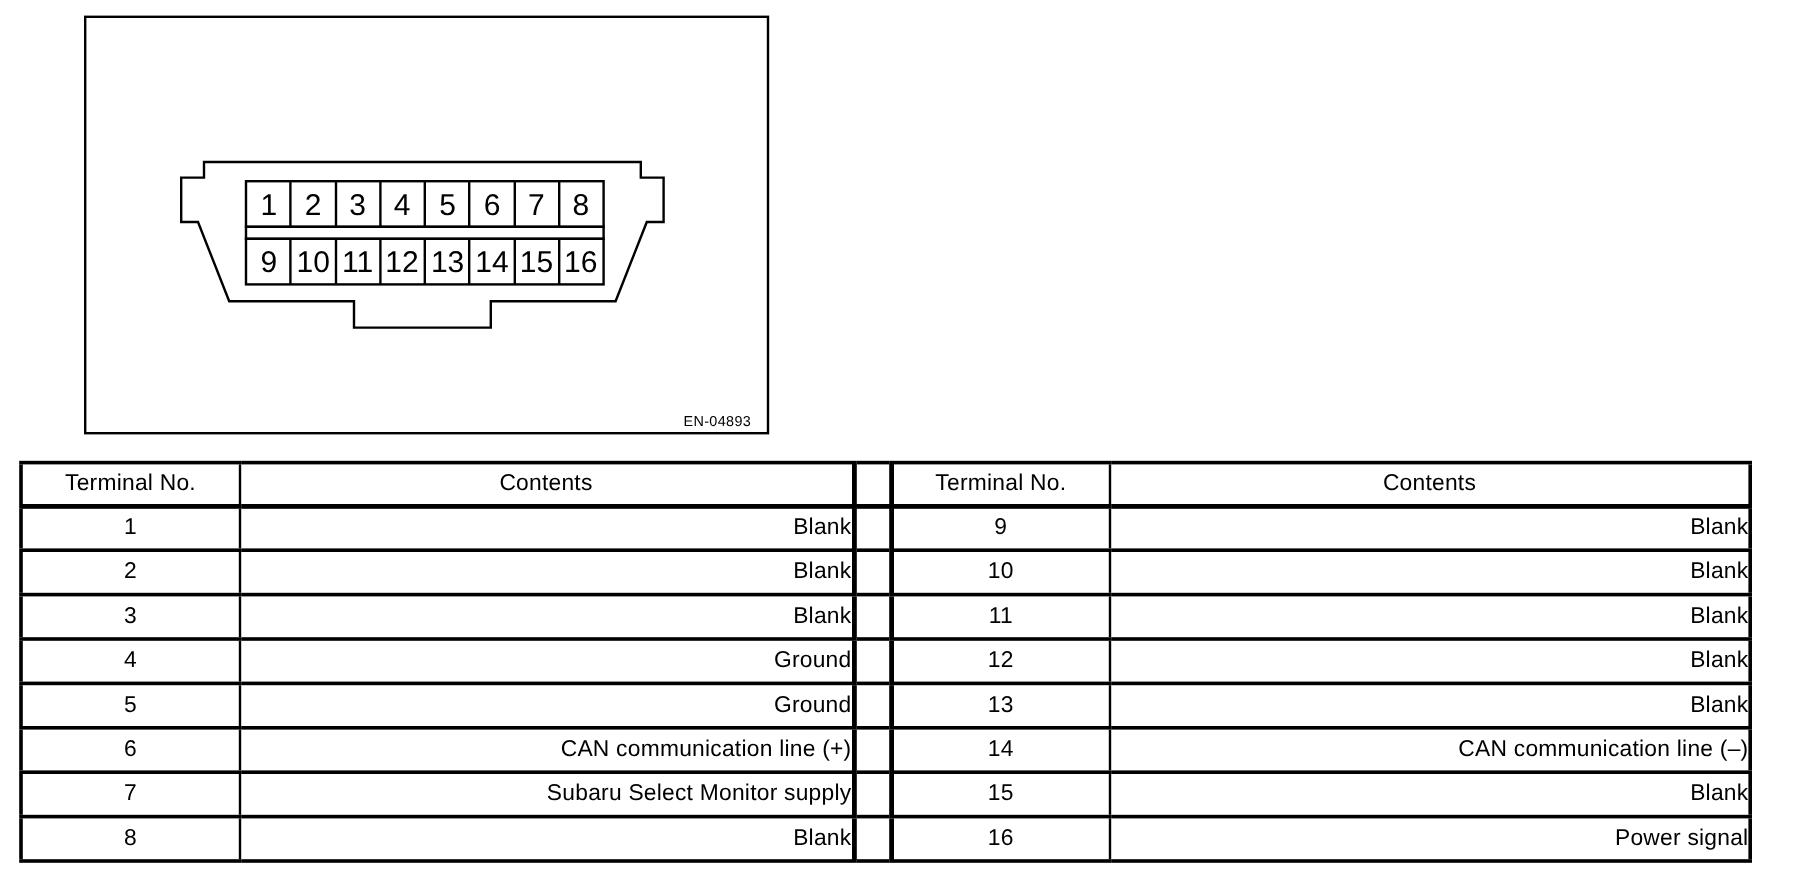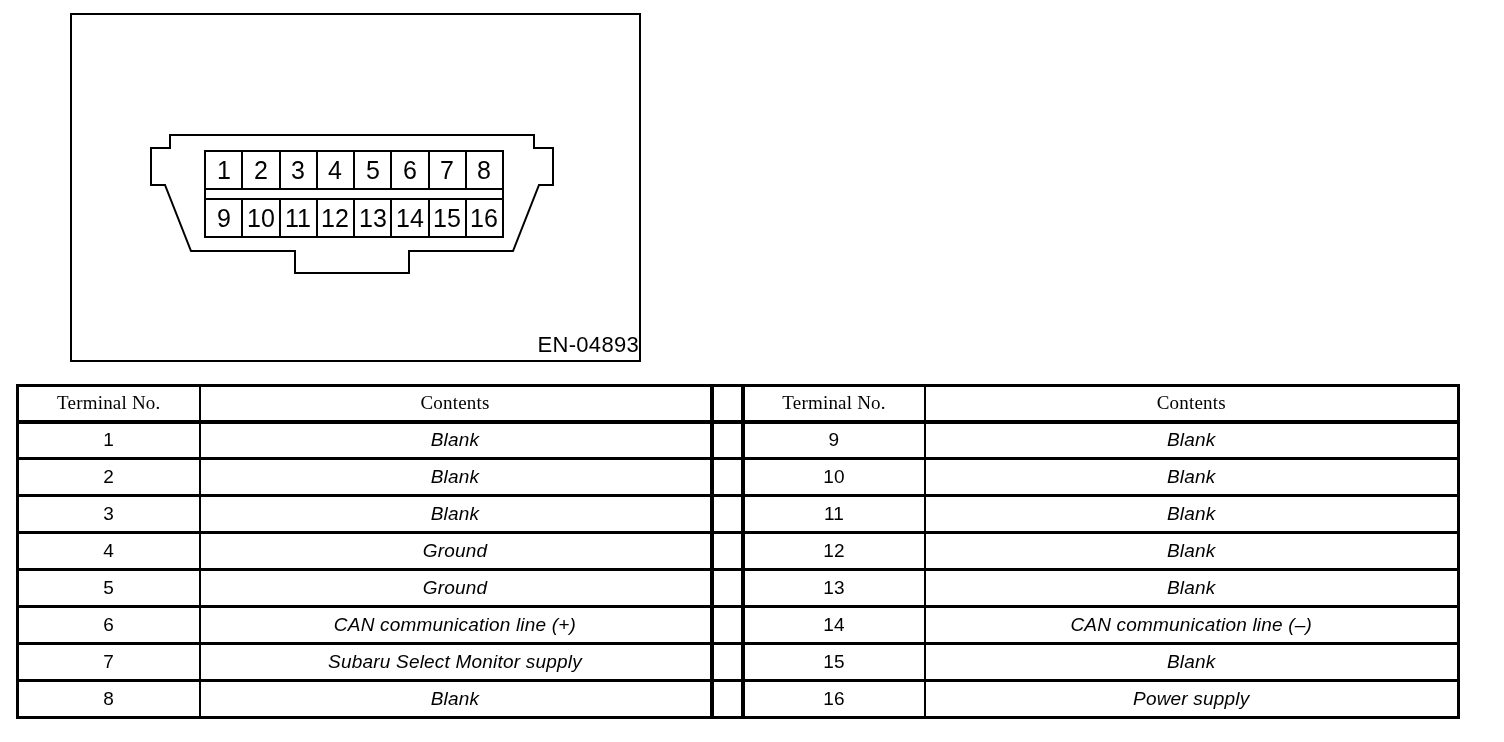--- a/index.html
+++ b/index.html
@@ -25,23 +25,23 @@
     background: #fff;
   }
   .figure-box svg {
     position: absolute;
     left: 0;
     top: 0;
     display: block;
   }
   .figure-label {
     position: absolute;
-    right: 0;
+    right: 13px;
     bottom: 2px;
-    font-size: 22px;
+    font-size: 12px;
     letter-spacing: 0.3px;
   }
   .pin-num {
     font-family: "Liberation Sans", sans-serif;
     font-size: 25px;
     fill: #000;
   }
 
   
   .pinout-table {
@@ -60,25 +60,25 @@
     border: 2px solid #000;
     border-top-width: 3px;
     border-bottom-width: 3px;
     padding: 0;
     vertical-align: middle;
     font-weight: normal;
     background: #fff;
     overflow: hidden;
     white-space: nowrap;
   }
-  .pinout-table thead tr { height: 36px; font-family: Liberation Serif, serif; }
+  .pinout-table thead tr { height: 36px; }
   .pinout-table tbody tr { height: 37px; }
   .pinout-table thead th { border-bottom-width: 4px; text-align: center; }
   .cell-num { text-align: center; }
-  .cell-txt { text-align: center; padding-left: 10px; font-style: italic; }
+  .cell-txt { text-align: right; padding-left: 10px; }
   .cell-gap { border-right-width: 4px !important; }
 </style>
 </head>
 <body>
 
 <div class="figure-box">
   <svg width="567" height="345" viewBox="0 0 567 345">
 
     <path d="M98,120 L462,120 L462,133 L481,133 L481,170 L467,170 L441,236 L337,236 L337,258 L223,258 L223,236 L119,236 L93,170 L79,170 L79,133 L98,133 Z" fill="none" stroke="#000" stroke-width="2"></path>
 
@@ -193,16 +193,16 @@
       <td class="cell-txt cell-gap">Subaru Select Monitor supply</td>
       <td class="cell-gap"></td>
       <td class="cell-num">15</td>
       <td class="cell-txt">Blank</td>
     </tr>
     <tr>
       <td class="cell-num">8</td>
       <td class="cell-txt cell-gap">Blank</td>
       <td class="cell-gap"></td>
       <td class="cell-num">16</td>
-      <td class="cell-txt">Power supply</td>
+      <td class="cell-txt">Power signal</td>
     </tr>
   </tbody>
 </table>
 
 </body></html>

